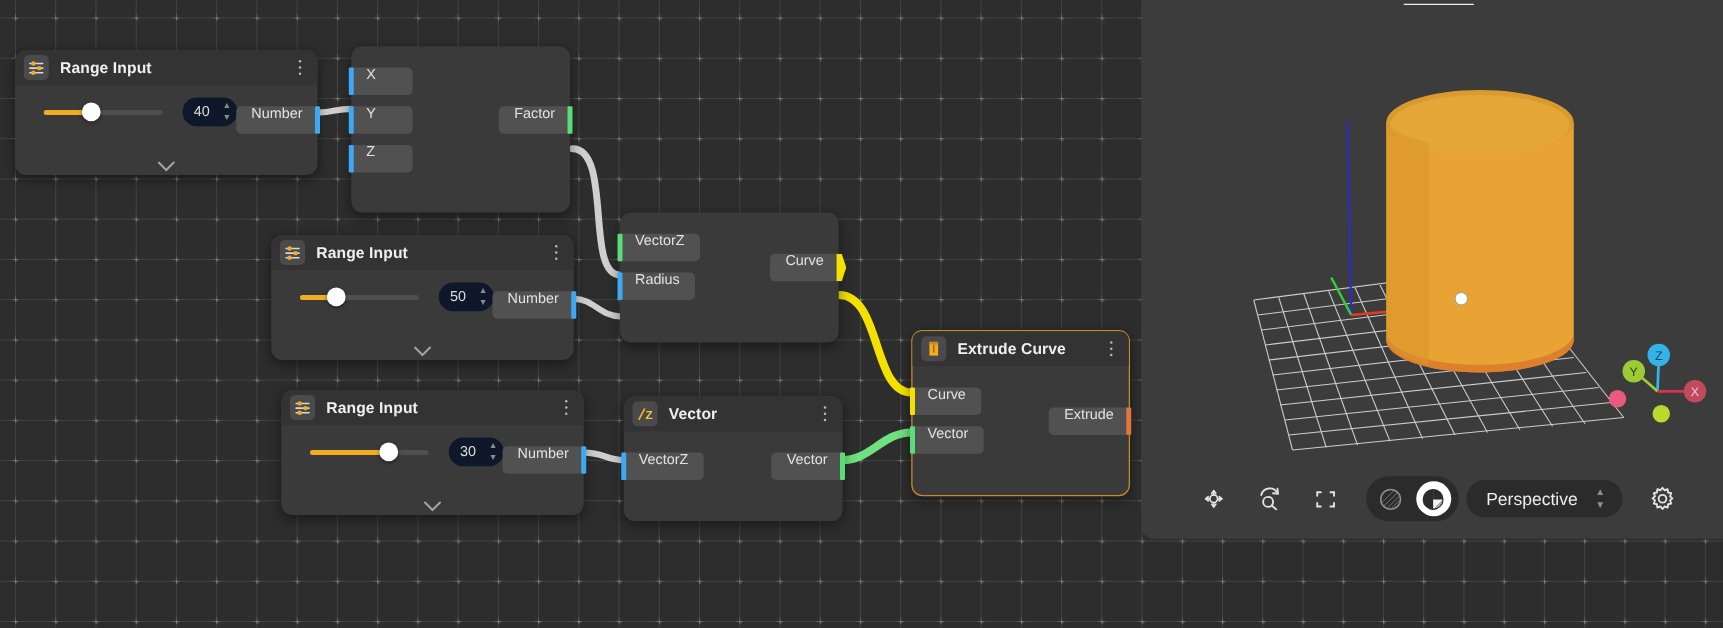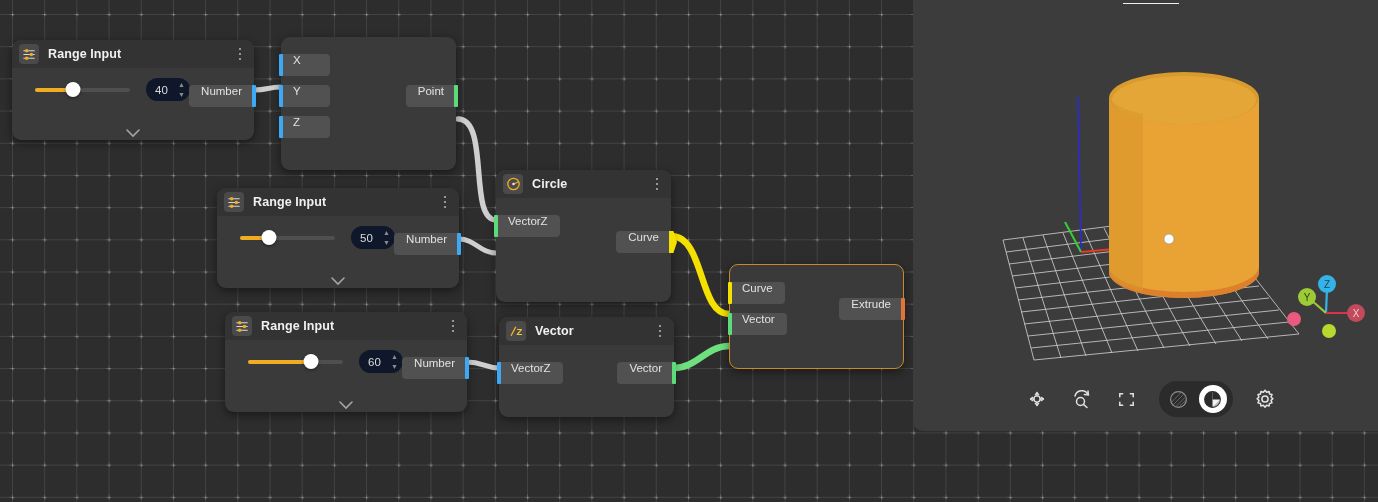--- a/index.html
+++ b/index.html
@@ -226,21 +226,21 @@
           <span>X</span>
         </span>
       </div>
       <div class="port-row">
         <span class="port in" style="width:49px;">
           <span class="plug left" style="background:#3da9f5;"></span>
           <span>Y</span>
         </span>
         <span class="port out">
           <span class="plug right" style="background:#5ddb7a;"></span>
-          <span>Point</span>
+          <span>Factor</span>
         </span>
       </div>
       <div class="port-row">
         <span class="port in" style="width:49px;">
           <span class="plug left" style="background:#3da9f5;"></span>
           <span>Z</span>
         </span>
       </div>
     </div>
   </div>
@@ -287,44 +287,35 @@
       </div>
       <div class="chev-down">
         <svg width="14" height="9" viewBox="0 0 14 9">
             <path d="M1 1 L7 7 L13 1" stroke="#a5a5a5" stroke-width="1.6" fill="none" stroke-linecap="round"></path>
           </svg>
       </div>
     </div>
   </div>
 
   <div class="node" style="left:496px; top:170px; width:175px;">
-    <div class="node-header">
-      <span class="node-icon">
-        <svg width="17" height="17" viewBox="0 0 18 18">
-          <circle cx="9" cy="8.5" r="6" stroke="#f0ad22" stroke-width="1.4" fill="none"></circle>
-          <line x1="9" y1="8.5" x2="14.5" y2="6" stroke="#f0ad22" stroke-width="1.2"></line>
-          <circle cx="9" cy="8.5" r="1.3" fill="#e8e8e8"></circle>
-        </svg>
-      </span>
-      <span class="node-title">Circle</span>
-      <span class="node-menu">
-          <i></i>
-          <i></i>
-          <i></i>
-        </span>
-    </div>
     <div class="node-body" style="height:104px; padding-top:8px;">
       <div class="port-row">
         <span class="port in">
           <span class="plug left" style="background:#5ddb7a;"></span>
           <span>VectorZ</span>
         </span>
         <span class="port out" style="top:16px;">
           <span class="plug right arrow" style="background:#f5e100;"></span>
           <span>Curve</span>
+        </span>
+      </div>
+      <div class="port-row">
+        <span class="port in">
+          <span class="plug left" style="background:#3da9f5;"></span>
+          <span>Radius</span>
         </span>
       </div>
     </div>
   </div>
 
   <div class="node" style="left:225px; top:312px; width:242px;">
     <div class="node-header">
       <span class="node-icon">
         <svg width="15" height="15" viewBox="0 0 16 16">
           <g stroke="#d9d9d9" stroke-width="1.3" stroke-linecap="round">
@@ -345,21 +336,21 @@
         </span>
     </div>
     <div class="node-body" style="height:72px;">
       <div class="range-body">
         <div class="slider-wrap">
           <div class="slider-track"></div>
           <div class="slider-fill" style="width:66%;"></div>
           <div class="slider-knob" style="left:66%;"></div>
         </div>
         <div class="numbox">
-          <span>60</span>
+          <span>30</span>
           <span class="spinner">
             <span>▲</span>
             <span>▼</span>
           </span>
         </div>
         <div class="port out" style="position:absolute; right:0; top:17px;">
           <span class="plug right" style="background:#3da9f5;"></span>
           <span>Number</span>
         </div>
       </div>
@@ -394,20 +385,35 @@
         </span>
         <span class="port out">
           <span class="plug right" style="background:#5ddb7a;"></span>
           <span>Vector</span>
         </span>
       </div>
     </div>
   </div>
 
   <div class="node selected" style="left:729px; top:264px; width:175px;">
+    <div class="node-header">
+      <span class="node-icon">
+        <svg width="16" height="16" viewBox="0 0 16 16">
+          <rect x="4.5" y="2.5" width="7" height="11" fill="#f0ad22"></rect>
+          <rect x="4.5" y="2.5" width="7" height="2.2" fill="#c98b18"></rect>
+          <line x1="8" y1="5" x2="8" y2="11" stroke="#8a5c0a" stroke-width="1"></line>
+        </svg>
+      </span>
+      <span class="node-title">Extrude Curve</span>
+      <span class="node-menu">
+          <i></i>
+          <i></i>
+          <i></i>
+        </span>
+    </div>
     <div class="node-body" style="height:103px; padding-top:8px;">
       <div class="port-row">
         <span class="port in">
           <span class="plug left" style="background:#f5e100;"></span>
           <span>Curve</span>
         </span>
         <span class="port out" style="top:16px;">
           <span class="plug right" style="background:#e0743a;"></span>
           <span>Extrude</span>
         </span>
@@ -533,20 +539,27 @@
           <path d="M12 3 A9 9 0 0 0 12 21 Z" fill="#2b2b2b"></path>
           <path d="M12 3 A9 9 0 0 1 21 12 L12 12 Z" fill="#2b2b2b"></path>
           <g stroke="#6e6e6e" stroke-width="0.7">
             <line x1="13" y1="20.6" x2="20.6" y2="13"></line>
               <line x1="15" y1="20" x2="20" y2="15"></line>
             <line x1="17.5" y1="19" x2="19.4" y2="17"></line>
           </g>
         </svg>
       </span>
     </span>
+    <span id="persp">
+      <span id="persp-label">Perspective</span>
+      <span class="updown">
+        <span>▲</span>
+        <span>▼</span>
+      </span>
+    </span>
     <span class="tb-icon">
       <svg width="24" height="24" viewBox="0 0 24 24" fill="none" stroke="#e2e2e2" stroke-width="1.5">
         <circle cx="12" cy="12" r="3.1"></circle>
         <path d="M12 3.2 L13.6 5.2 L16.1 4.4 L16.5 7 L19 7.6 L18 10 L19.9 11.7 L18 13.4 L19 15.8 L16.5 16.4 L16.1 19 L13.6 18.2 L12 20.2 L10.4 18.2 L7.9 19 L7.5 16.4 L5 15.8 L6 13.4 L4.1 11.7 L6 10 L5 7.6 L7.5 7 L7.9 4.4 L10.4 5.2 Z" stroke-linejoin="round"></path>
       </svg>
     </span>
   </div>
 </div>
 
 </body></html>

